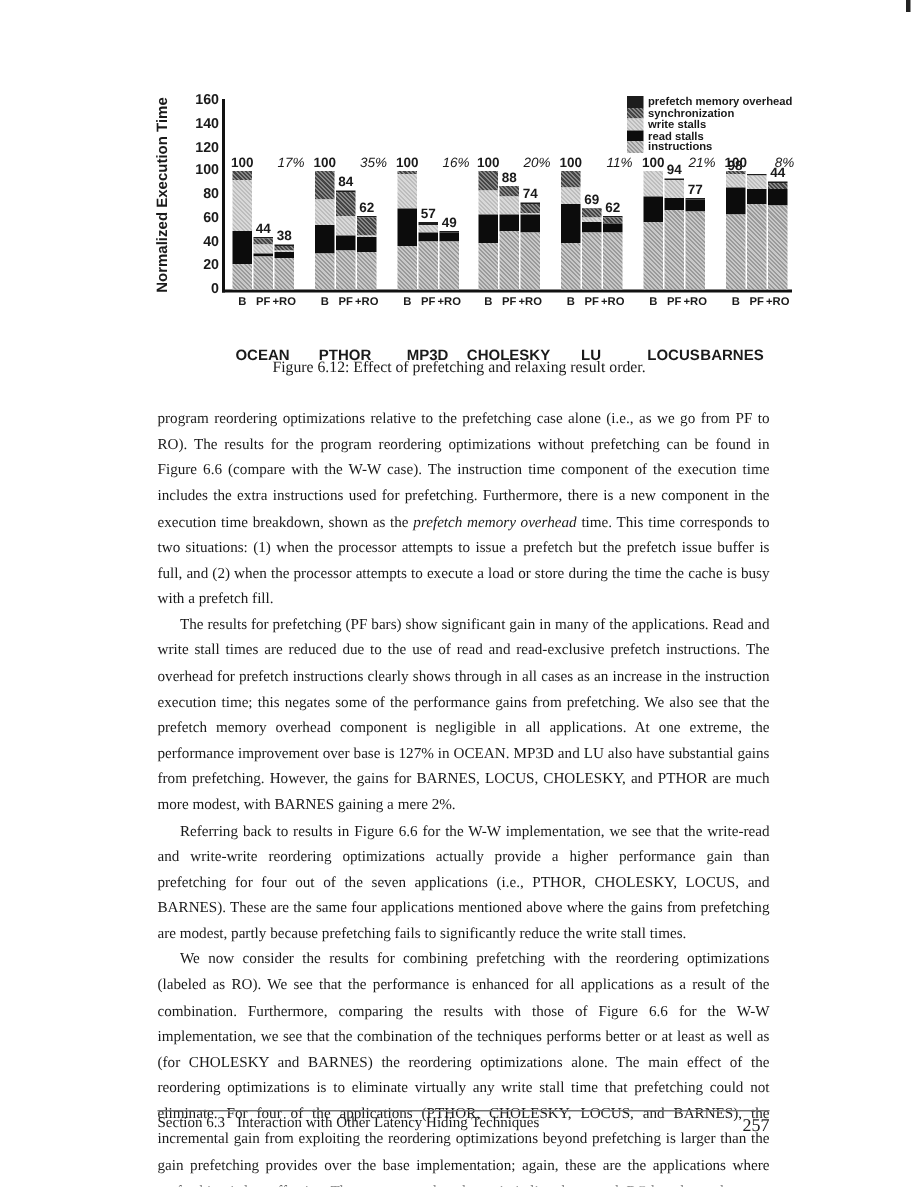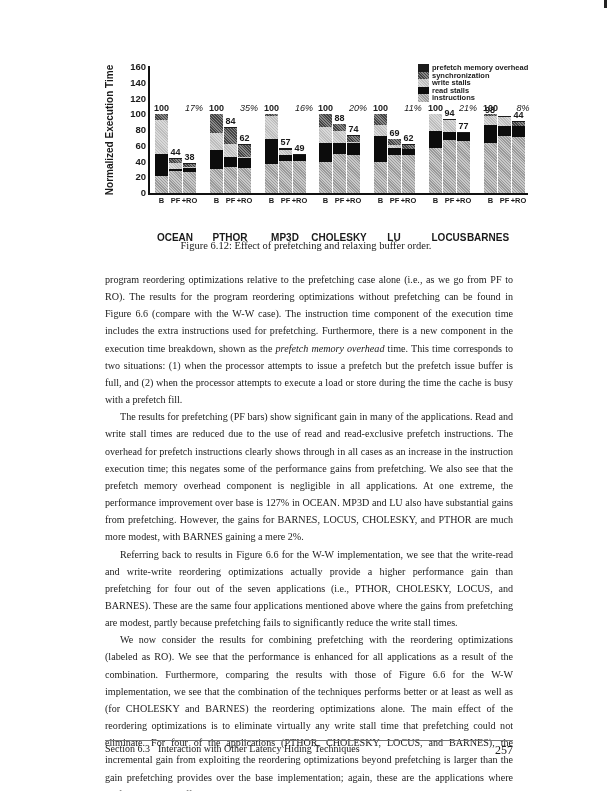--- a/index.html
+++ b/index.html
@@ -264,21 +264,21 @@
         <div class="legend-swatch seg read"></div>
         <div class="legend-label">read stalls</div>
       </div>
       <div class="legend-item">
         <div class="legend-swatch seg instructions"></div>
         <div class="legend-label">instructions</div>
       </div>
     </div>
 </div>
 
-<div class="caption">Figure 6.12: Effect of prefetching and relaxing buffer order.</div>
+<div class="caption">Figure 6.12: Effect of prefetching and relaxing result order.</div>
 
 <div class="body-text">
   <p><span>program reordering optimizations relative to the prefetching case alone (i.e., as we go from PF to RO). The results for the program reordering optimizations without prefetching can be found in Figure 6.6 (compare with the W-W case). The instruction time component of the execution time includes the extra instructions used for prefetching. Furthermore, there is a new component in the execution time breakdown, shown as the </span><em>prefetch memory overhead</em><span> time. This time corresponds to two situations: (1) when the processor attempts to issue a prefetch but the prefetch issue buffer is full, and (2) when the processor attempts to execute a load or store during the time the cache is busy with a prefetch fill.</span></p>
   <p class="indent">The results for prefetching (PF bars) show significant gain in many of the applications. Read and write stall times are reduced due to the use of read and read-exclusive prefetch instructions. The overhead for prefetch instructions clearly shows through in all cases as an increase in the instruction execution time; this negates some of the performance gains from prefetching. We also see that the prefetch memory overhead component is negligible in all applications. At one extreme, the performance improvement over base is 127% in OCEAN. MP3D and LU also have substantial gains from prefetching. However, the gains for BARNES, LOCUS, CHOLESKY, and PTHOR are much more modest, with BARNES gaining a mere 2%.</p>
   <p class="indent">Referring back to results in Figure 6.6 for the W-W implementation, we see that the write-read and write-write reordering optimizations actually provide a higher performance gain than prefetching for four out of the seven applications (i.e., PTHOR, CHOLESKY, LOCUS, and BARNES). These are the same four applications mentioned above where the gains from prefetching are modest, partly because prefetching fails to significantly reduce the write stall times.</p>
   <p class="indent">We now consider the results for combining prefetching with the reordering optimizations (labeled as RO). We see that the performance is enhanced for all applications as a result of the combination. Furthermore, comparing the results with those of Figure 6.6 for the W-W implementation, we see that the combination of the techniques performs better or at least as well as (for CHOLESKY and BARNES) the reordering optimizations alone. The main effect of the reordering optimizations is to eliminate virtually any write stall time that prefetching could not eliminate. For four of the applications (PTHOR, CHOLESKY, LOCUS, and BARNES), the incremental gain from exploiting the reordering optimizations beyond prefetching is larger than the gain prefetching provides over the base implementation; again, these are the applications where prefetching is less effective. The percent number shown in italics above each RO bar shows the</p>
 </div>
 
 <div class="footer-rule"></div>
 <div class="footer-left">

